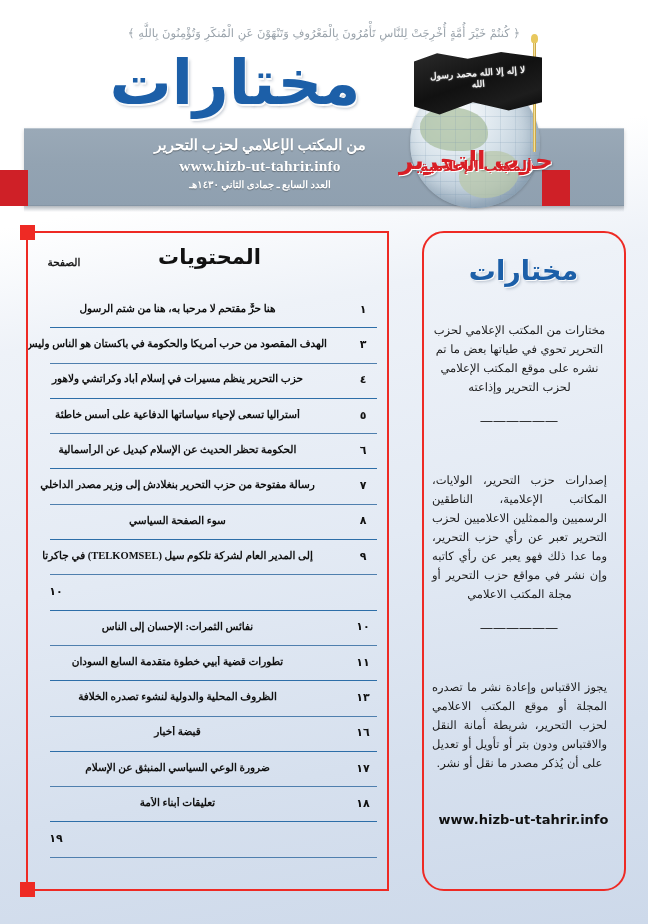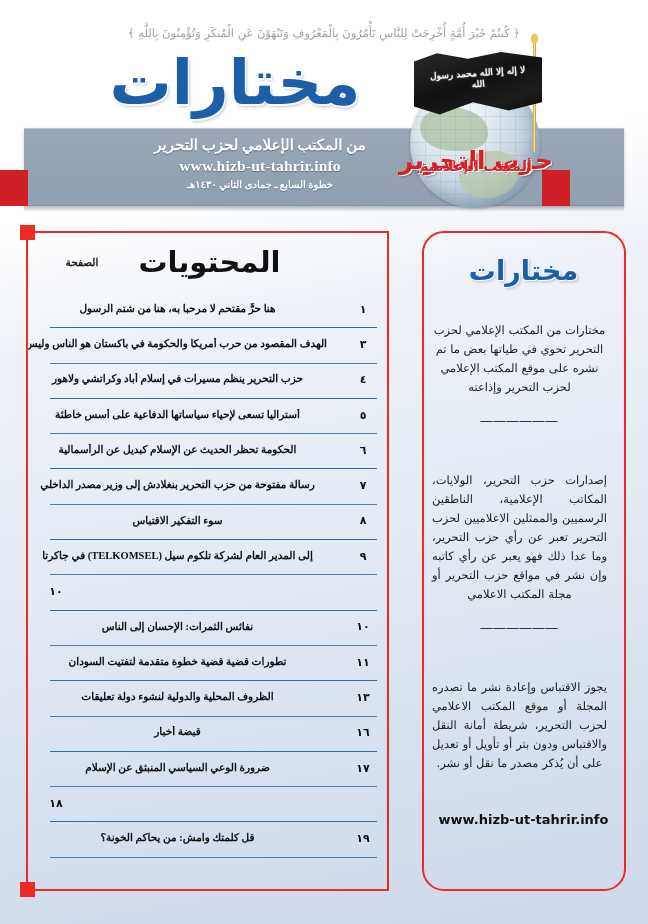--- a/index.html
+++ b/index.html
@@ -268,29 +268,29 @@
     left: 0;
     width: 363px;
     height: 38px;
   }
   .toc-title {
     position: absolute;
     top: 0;
     left: 0;
     width: 363px;
     text-align: center;
-    font-size: 29px;
+    font-size: 21px;
     font-weight: bold;
     color: #111111;
     font-family: "DejaVu Sans", "Liberation Sans", sans-serif;
   }
   .toc-pagehdr {
     position: absolute;
     top: 11px;
-    left: 30px;
+    left: 12px;
     width: 48px;
     text-align: center;
     font-size: 10.5px;
     font-weight: bold;
     color: #1b1b1b;
   }
 
   .toc-list {
     position: absolute;
     top: 60px;
@@ -412,21 +412,21 @@
     <div class="masthead-title">مختارات</div>
 
     <div class="band"></div>
     <div class="band-shadow"></div>
     <div class="band-tab-left"></div>
     <div class="band-tab-right"></div>
 
     <div class="band-inner">
       <div class="band-line1">من المكتب الإعلامي لحزب التحرير</div>
       <div class="band-line2">www.hizb-ut-tahrir.info</div>
-      <div class="band-line3">خطوة السابع ـ جمادى الثاني ١٤٣٠هـ</div>
+      <div class="band-line3">العدد السابع ـ جمادى الثاني ١٤٣٠هـ</div>
     </div>
 
     <div class="logo">
       <div class="globe">
         <div class="globe-grid"></div>
       </div>
       <div class="flagpole"></div>
       <div class="flagpole-tip"></div>
       <div class="flag"></div>
       <div class="flag-text">لا إله إلا الله محمد رسول الله</div>
@@ -469,64 +469,64 @@
           <div class="toc-text">الحكومة تحظر الحديث عن الإسلام كبديل عن الرأسمالية</div>
           <div class="toc-num">٦</div>
           <div class="toc-rule"></div>
         </div>
         <div class="toc-row thin">
           <div class="toc-text">رسالة مفتوحة من حزب التحرير بنغلادش إلى وزير مصدر الداخلي</div>
           <div class="toc-num">٧</div>
           <div class="toc-rule"></div>
         </div>
         <div class="toc-row">
-          <div class="toc-text">سوء التفكير الاقتباس</div>
+          <div class="toc-text">سوء الصفحة السياسي</div>
           <div class="toc-num">٨</div>
           <div class="toc-rule"></div>
         </div>
         <div class="toc-row thin">
           <div class="toc-text">إلى المدير العام لشركة تلكوم سيل (TELKOMSEL) في جاكرتا</div>
           <div class="toc-num">٩</div>
           <div class="toc-rule"></div>
         </div>
         <div class="toc-row">
           <div class="toc-num">١٠</div>
           <div class="toc-rule"></div>
         </div>
         <div class="toc-row thin">
           <div class="toc-text">نفائس الثمرات: الإحسان إلى الناس</div>
           <div class="toc-num">١٠</div>
           <div class="toc-rule"></div>
         </div>
         <div class="toc-row">
-          <div class="toc-text">تطورات قضية قضية خطوة متقدمة لتفتيت السودان</div>
+          <div class="toc-text">تطورات قضية أبيي خطوة متقدمة السابع السودان</div>
           <div class="toc-num">١١</div>
           <div class="toc-rule"></div>
         </div>
         <div class="toc-row thin">
-          <div class="toc-text">الظروف المحلية والدولية لنشوء دولة تعليقات</div>
+          <div class="toc-text">الظروف المحلية والدولية لنشوء تصدره الخلافة</div>
           <div class="toc-num">١٣</div>
           <div class="toc-rule"></div>
         </div>
         <div class="toc-row">
           <div class="toc-text">قبضة أخبار</div>
           <div class="toc-num">١٦</div>
           <div class="toc-rule"></div>
         </div>
         <div class="toc-row thin">
           <div class="toc-text">ضرورة الوعي السياسي المنبثق عن الإسلام</div>
           <div class="toc-num">١٧</div>
           <div class="toc-rule"></div>
         </div>
         <div class="toc-row">
+          <div class="toc-text">تعليقات أبناء الأمة</div>
           <div class="toc-num">١٨</div>
           <div class="toc-rule"></div>
         </div>
         <div class="toc-row thin">
-          <div class="toc-text">قل كلمتك وامش: من يحاكم الخونة؟</div>
           <div class="toc-num">١٩</div>
           <div class="toc-rule"></div>
         </div>
       </div>
   </div>
 
   <div class="side-panel">
     <div class="side-title">مختارات</div>
 
     <div class="side-body">

